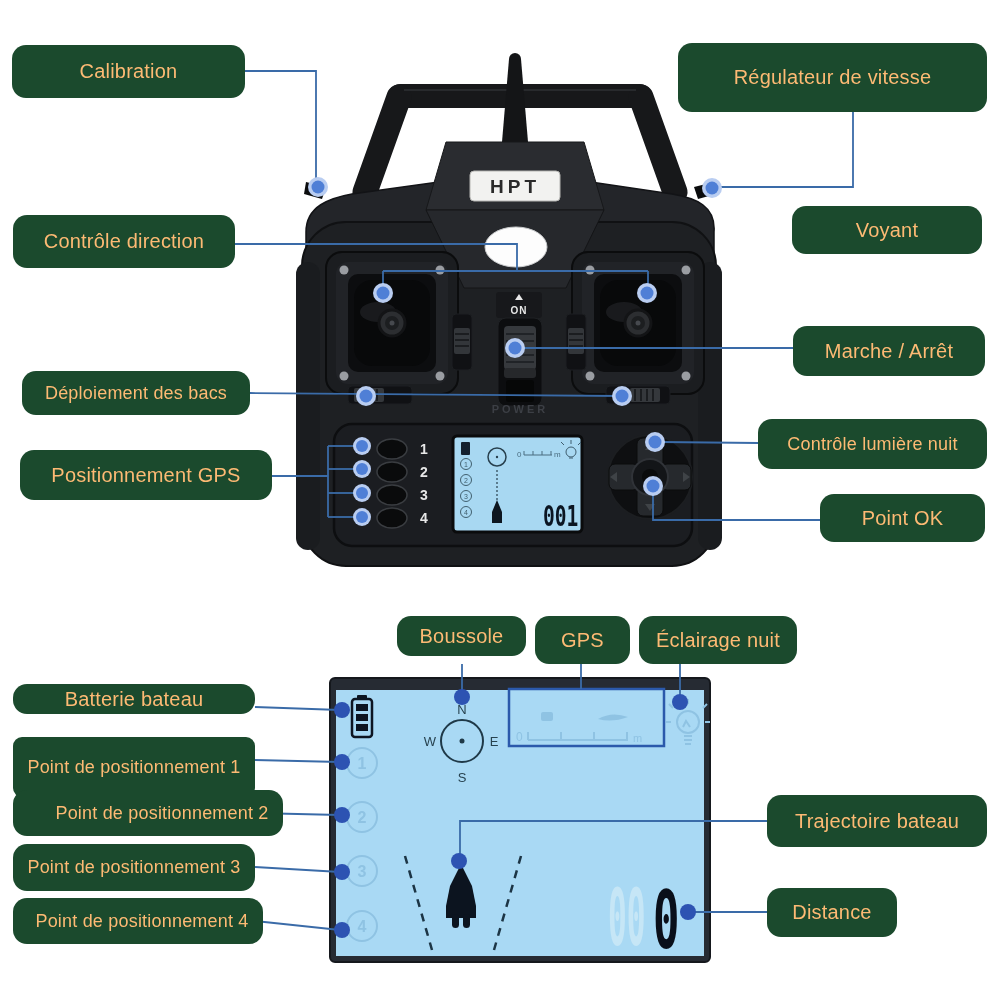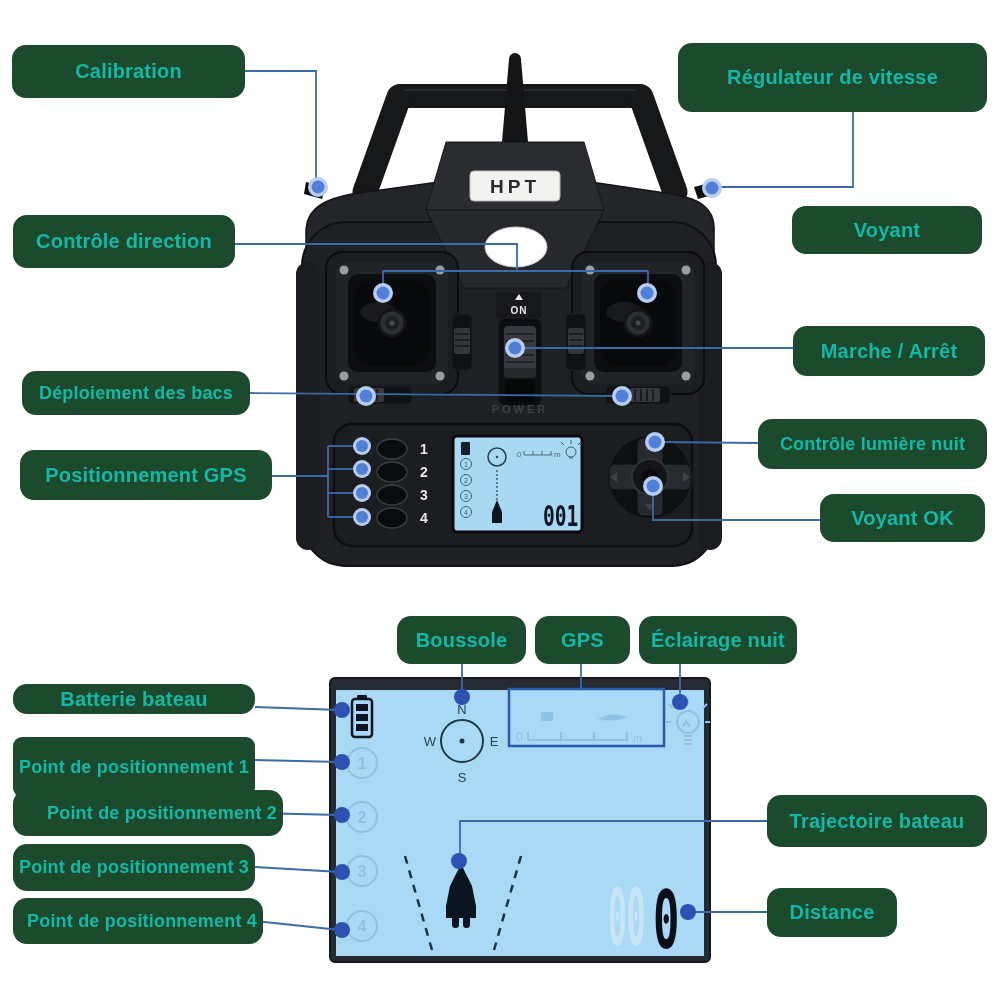--- a/index.html
+++ b/index.html
@@ -1,21 +1,21 @@
 <!DOCTYPE html>
 <html><head>
 <meta charset="utf-8">
 <style>
   html,body{margin:0;padding:0;background:#ffffff;}
   #canvas{position:relative;width:1000px;height:1000px;background:#ffffff;overflow:hidden;
           font-family:"Liberation Sans",sans-serif;}
   svg{position:absolute;left:0;top:0;}
-  .pill{position:absolute;background:#1b4a2d;color:#14b8a6;border-radius:14px;
+  .pill{position:absolute;background:#1b4a2d;color:#fdba74;border-radius:14px;
         display:flex;align-items:center;justify-content:center;text-align:center;
-        font-weight:700;font-size:20px;letter-spacing:.2px;}
+        font-weight:400;font-size:20px;letter-spacing:.2px;}
   .pill.small{font-size:18px;}
   .seg{font-family:"DejaVu Sans Mono",monospace;font-weight:bold;}
 </style>
 </head>
 <body>
 
 <div id="canvas">
 
 <svg width="1000" height="1000" viewBox="0 0 1000 1000">
 
@@ -340,22 +340,22 @@
 </svg>
 
 <div class="pill" style="left:12px;top:45px;width:233px;height:53px;">Calibration</div>
 <div class="pill" style="left:678px;top:43px;width:309px;height:69px;">Régulateur de vitesse</div>
 <div class="pill" style="left:13px;top:215px;width:222px;height:53px;">Contrôle direction</div>
 <div class="pill" style="left:792px;top:206px;width:190px;height:48px;">Voyant</div>
 <div class="pill" style="left:793px;top:326px;width:192px;height:50px;">Marche / Arrêt</div>
 <div class="pill small" style="left:758px;top:419px;width:229px;height:50px;">Contrôle lumière nuit</div>
 <div class="pill small" style="left:22px;top:371px;width:228px;height:44px;">Déploiement des bacs</div>
 <div class="pill" style="left:20px;top:450px;width:252px;height:50px;">Positionnement GPS</div>
-<div class="pill" style="left:820px;top:494px;width:165px;height:48px;">Voyant OK</div>
-<div class="pill" style="left:397px;top:616px;width:129px;height:48px;">Boussole</div>
+<div class="pill" style="left:820px;top:494px;width:165px;height:48px;">Point OK</div>
+<div class="pill" style="left:397px;top:616px;width:129px;height:40px;">Boussole</div>
 <div class="pill" style="left:535px;top:616px;width:95px;height:48px;">GPS</div>
 <div class="pill" style="left:639px;top:616px;width:158px;height:48px;">Éclairage nuit</div>
 <div class="pill" style="left:13px;top:684px;width:242px;height:30px;">Batterie bateau</div>
 <div class="pill small" style="left:13px;top:737px;width:242px;height:60px;border-radius:9px;">Point de positionnement 1</div>
 <div class="pill small" style="left:13px;top:790px;width:242px;height:46px;padding-left:28px;">Point de positionnement 2</div>
 <div class="pill small" style="left:13px;top:844px;width:242px;height:47px;">Point de positionnement 3</div>
 <div class="pill small" style="left:13px;top:898px;width:242px;height:46px;padding-left:8px;">Point de positionnement 4</div>
 <div class="pill" style="left:767px;top:795px;width:220px;height:52px;">Trajectoire bateau</div>
 <div class="pill" style="left:767px;top:888px;width:130px;height:49px;">Distance</div>
 

